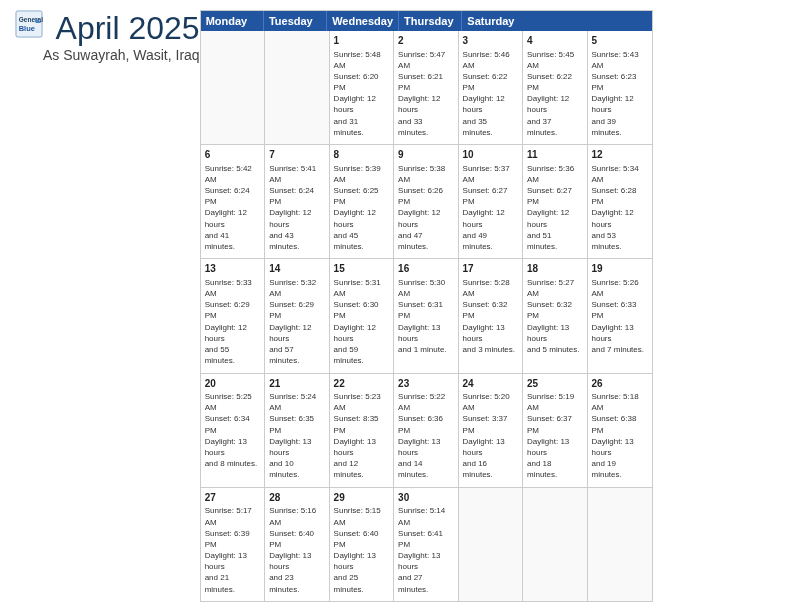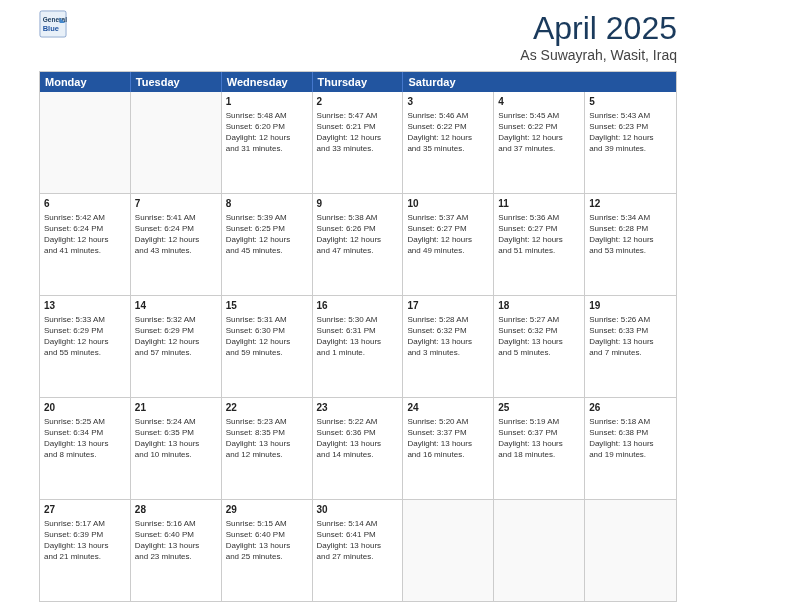--- a/index.html
+++ b/index.html
@@ -8,22 +8,21 @@
       height: 612px;
       font-family: Arial, sans-serif;
       background: #fff;
       overflow: hidden;
     }
     .page {
       width: 668px;
       height: 612px;
       padding: 10px 15px;
       display: flex;
-      flex-direction: column;
-      margin-left: 24px;
+      flex-direction: row;
     }
     .header {
       display: flex;
       justify-content: space-between;
       align-items: flex-start;
       margin-bottom: 8px;
     }
     .logo {
       display: flex;
       align-items: center;

